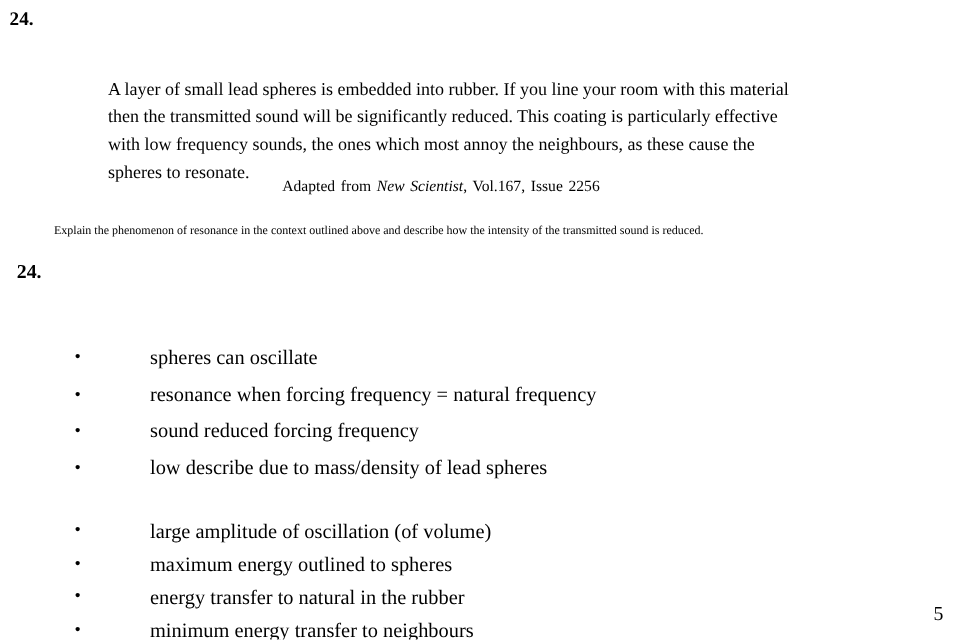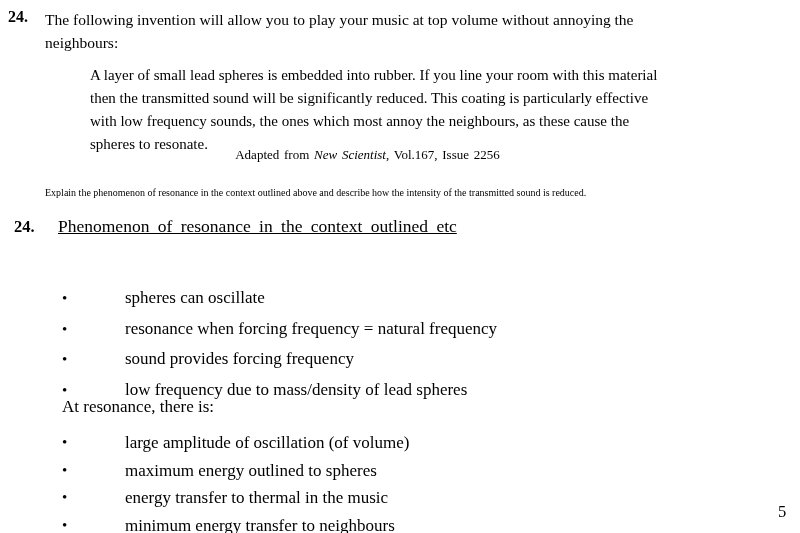--- a/index.html
+++ b/index.html
@@ -90,66 +90,63 @@
     font-size: 16.5px;
   }
 </style>
 </head>
 <body>
 
 <div class="page">
 
   <div class="abs q-num">24.</div>
 
-  <div class="abs q-text">The following invention will allow you to play your music at top volume without annoying the neighbours:</div>
 
   <div class="abs quote">A layer of small lead spheres is embedded into rubber. If you line your room with this material then the transmitted sound will be significantly reduced. This coating is particularly effective with low frequency sounds, the ones which most annoy the neighbours, as these cause the spheres to resonate.</div>
 
   <div class="abs citation"><span>Adapted from </span><i>New Scientist</i><span>, Vol.167, Issue 2256</span></div>
 
   <div class="abs task">Explain the phenomenon of resonance in the context outlined above and describe how the intensity of the transmitted sound is reduced.</div>
 
   <div class="abs ans-num">24.</div>
 
-  <div class="abs ans-title">Phenomenon of resonance in the context outlined etc</div>
 
 
   <div class="abs blist list1">
     <div class="bitem">
       <span class="bullet">•</span>
       <span class="bitem-text">spheres can oscillate</span>
     </div>
     <div class="bitem">
       <span class="bullet">•</span>
       <span class="bitem-text">resonance when forcing frequency = natural frequency</span>
     </div>
     <div class="bitem">
       <span class="bullet">•</span>
-      <span class="bitem-text">sound provides forcing frequency</span>
+      <span class="bitem-text">sound reduced forcing frequency</span>
     </div>
     <div class="bitem">
       <span class="bullet">•</span>
-      <span class="bitem-text">low frequency due to mass/density of lead spheres</span>
+      <span class="bitem-text">low describe due to mass/density of lead spheres</span>
     </div>
   </div>
 
-  <div class="abs ms-label label2">At resonance, there is:</div>
 
   <div class="abs blist list2">
     <div class="bitem">
       <span class="bullet">•</span>
       <span class="bitem-text">large amplitude of oscillation (of volume)</span>
     </div>
     <div class="bitem">
       <span class="bullet">•</span>
       <span class="bitem-text">maximum energy outlined to spheres</span>
     </div>
     <div class="bitem">
       <span class="bullet">•</span>
-      <span class="bitem-text">energy transfer to thermal in the music</span>
+      <span class="bitem-text">energy transfer to natural in the rubber</span>
     </div>
     <div class="bitem">
       <span class="bullet">•</span>
       <span class="bitem-text">minimum energy transfer to neighbours</span>
     </div>
   </div>
 
   <div class="abs page-num">5</div>
 
 </div>

